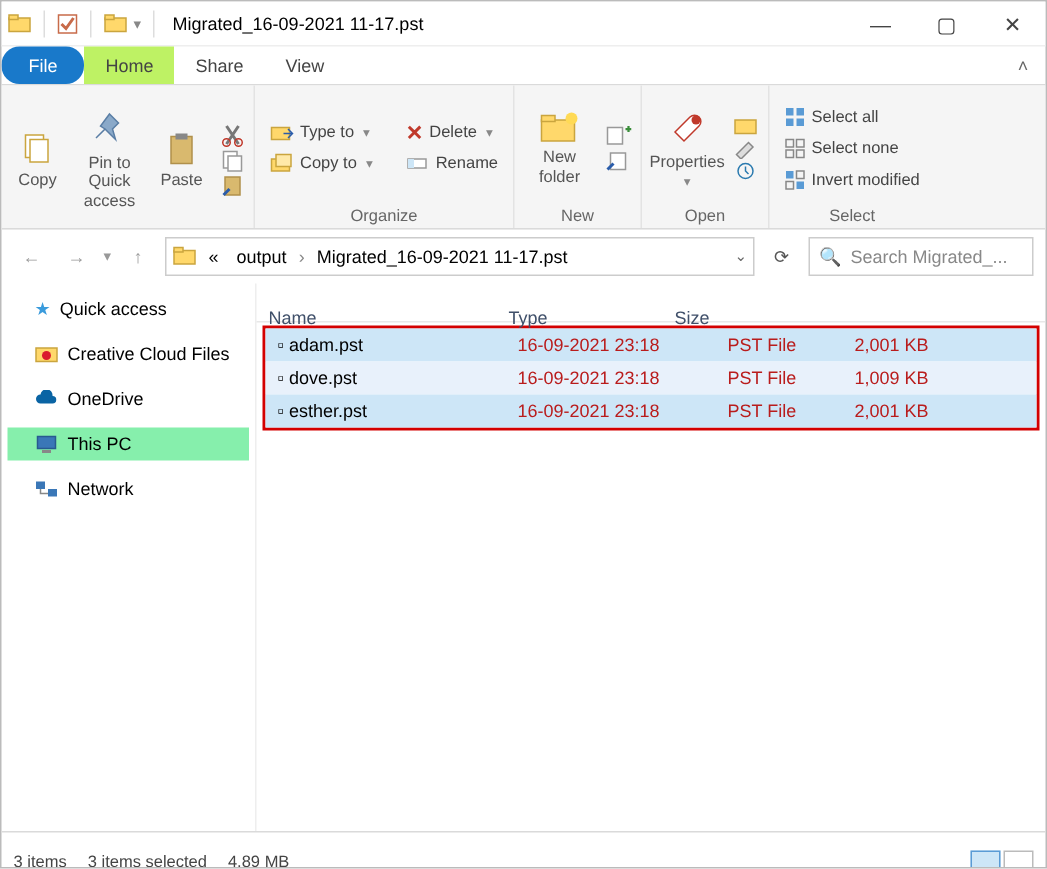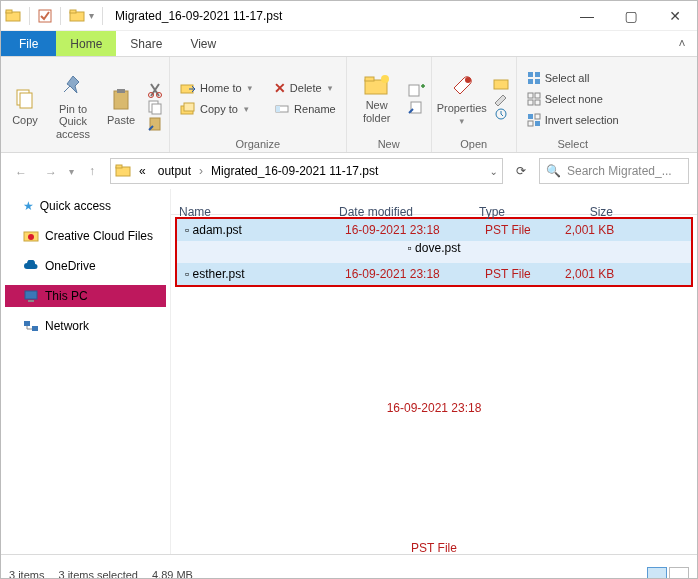--- a/index.html
+++ b/index.html
@@ -5,52 +5,52 @@
   * { box-sizing: border-box; margin: 0; padding: 0; }
   body { font-family: "Segoe UI", Tahoma, sans-serif; font-size: 12px; background: #fff; width: 698px; height: 579px; overflow: hidden; border: 1px solid #bbb; }
   .titlebar { height: 30px; display: flex; align-items: center; padding: 0 0 0 4px; background: #fff; border-bottom: 1px solid #eee; }
   .titlebar .qat { display: flex; align-items: center; gap: 4px; }
   .titlebar .qat .sep { width: 1px; height: 18px; background: #ddd; margin: 0 4px; }
   .titlebar .titletext { margin-left: 8px; font-size: 12px; }
   .titlebar .winbtns { margin-left: auto; display: flex; }
   .titlebar .winbtns div { width: 44px; height: 30px; display: flex; align-items: center; justify-content: center; font-size: 14px; color:#444;}
   .ribbon-tabs { height: 26px; display: flex; align-items: stretch; border-bottom: 1px solid #dadada; }
   .ribbon-tabs .tab { padding: 0 14px; display: flex; align-items: center; font-size: 12px; color:#444; }
-  .ribbon-tabs .tab.file { background: #1979ca; color: #fff; padding:0 18px; }
+  .ribbon-tabs .tab.file { background: #1979ca; color: #fff; padding:0 18px;border-radius:12px; }
   .ribbon-tabs .tab.active { background: #bef264; }
   .ribbon-tabs .expand { margin-left: auto; width: 30px; display:flex; align-items:center; justify-content:center; color:#666; }
   .ribbon { height: 96px; background: #f5f5f5; border-bottom: 1px solid #dadada; display:flex; align-items:stretch; }
   .ribbon .group { border-right: 1px solid #e3e3e3; display:flex; flex-direction:column; padding: 4px 6px 0 6px; }
   .ribbon .group .items { flex:1; display:flex; align-items:center; gap: 6px; }
   .ribbon .group .label { text-align:center; font-size:11px; color:#666; padding: 2px 0; }
   .bigbtn { display:flex; flex-direction:column; align-items:center; justify-content:center; width:48px; height:66px; gap:2px; font-size:11px; color:#555; text-align:center; }
   .smbtn { display:flex; align-items:center; gap:4px; font-size:11px; color:#444; padding:1px 4px; height:20px; white-space:nowrap; }
   .stack { display:flex; flex-direction:column; gap:1px; justify-content:center; }
   .addrbar { height: 36px; display:flex; align-items:center; gap:6px; padding: 4px 8px; }
   .navbtn { width:24px; height:24px; border-radius:12px; display:flex; align-items:center; justify-content:center; color:#999; }
   .addr { flex:1; border:1px solid #ccc; height:26px; display:flex; align-items:center; padding:0 4px; gap:4px; font-size:12px; }
   .addr .crumb { padding:0 4px; }
   .addr .sep { color:#888; }
   .refresh { width:24px; display:flex; justify-content:center; color:#555; }
   .searchbox { width:150px; border:1px solid #ccc; height:26px; display:flex; align-items:center; padding:0 6px; color:#888; gap:6px; }
   .body { display:flex; height: calc(579px - 30px - 26px - 96px - 36px - 24px - 2px); }
   .nav { width:170px; padding:6px 4px; border-right:1px solid #eee; }
   .nav .item { display:flex; align-items:center; gap:6px; padding:4px 6px 4px 18px; font-size:12px; }
-  .nav .item.sel { background:#be185d; }
+  .nav .item.sel { background:#86efac; }
   .nav .spacer { height:8px; }
   .list { flex:1; position:relative; }
   .cols { display:flex; border-bottom:1px solid #e8e8e8; height:26px; align-items:center; color:#40506a; font-size:12px; }
   .cols div { padding:0 8px;margin-top:20px; }
   .c-name{flex:0 0 160px;} .c-date{flex:0 0 140px;} .c-type{flex:0 0 80px;} .c-size{flex:0 0 70px; text-align:right;}
   .rowwrap{ border:2px solid #d40000; margin:2px 4px; }
   .row { display:flex; align-items:center; height:22px; background:#cde6f7; font-size:12px; }
-  .row:nth-child(2){ background:#e8f1fb;flex-direction:column;}
+  .row:nth-child(2){ background:#e8f1fb;}
   .row div { padding:0 8px; }
   .row .muted{ color:#b91c1c; }
-  .row .size{ text-align:left; }
+  .row .size{ text-align:right; }
   .statusbar { height:40px; border-top:1px solid #dadada; display:flex; align-items:center; padding:0 8px; font-size:11px; color:#444; gap:14px; }
   .statusbar .views { margin-left:auto; display:flex; gap:2px; }
   .viewbtn { width:20px; height:16px; border:1px solid #bbb; }
   .viewbtn.active { background:#cde6f7; border-color:#5a9bd5; }
   svg { display:block; }
 </style>
 </head>
 <body>
 
 <div class="titlebar">
@@ -150,21 +150,21 @@
   <div class="group">
     <div class="items">
       <div class="stack">
         <div class="smbtn">
             <span>
               <svg width="16" height="16">
                 <rect x="1" y="5" width="12" height="8" fill="#ffd86b" stroke="#caa53e"></rect>
                 <path d="M9 9 L15 9 M12 6 L15 9 L12 12" stroke="#2a5caa" fill="none"></path>
               </svg>
             </span>
-            <span>Home to</span>
+            <span>Type to</span>
             <span style="color:#888;font-size:9px;margin-left:2px">▾</span>
           </div>
         <div class="smbtn">
             <span>
               <svg width="16" height="16">
                 <rect x="1" y="5" width="12" height="8" fill="#ffd86b" stroke="#caa53e"></rect>
                 <rect x="4" y="2" width="10" height="8" fill="#ffe9a8" stroke="#caa53e"></rect>
               </svg>
             </span>
             <span>Copy to</span>
@@ -282,21 +282,21 @@
           </div>
         <div class="smbtn">
             <span>
               <svg width="14" height="14">
                 <rect x="1" y="1" width="5" height="5" fill="#5a9bd5"></rect>
                 <rect x="8" y="1" width="5" height="5" fill="none" stroke="#888"></rect>
                 <rect x="1" y="8" width="5" height="5" fill="none" stroke="#888"></rect>
                 <rect x="8" y="8" width="5" height="5" fill="#5a9bd5"></rect>
               </svg>
             </span>
-            <span>Invert selection</span>
+            <span>Invert modified</span>
           </div>
       </div>
     </div>
     <div class="label">Select</div>
   </div>
 </div>
 
 <div class="addrbar">
   <div class="navbtn">←</div>
   <div class="navbtn">→</div>
@@ -366,21 +366,20 @@
             <path d="M4 7v3h5" stroke="#888" fill="none"></path>
           </svg>
         </span>
         <span>Network</span>
       </div>
   </div>
 
   <div class="list">
     <div class="cols">
       <div class="c-name">Name</div>
-      <div class="c-date">Date modified</div>
       <div class="c-type">Type</div>
       <div class="c-size">Size</div>
     </div>
     <div class="rowwrap">
       <div class="row">
         <div class="c-name"><span>▫ </span><span>adam.pst</span></div>
         <div class="c-date muted">16-09-2021 23:18</div>
         <div class="c-type muted">PST File</div>
         <div class="c-size muted size">2,001 KB</div>
       </div>

